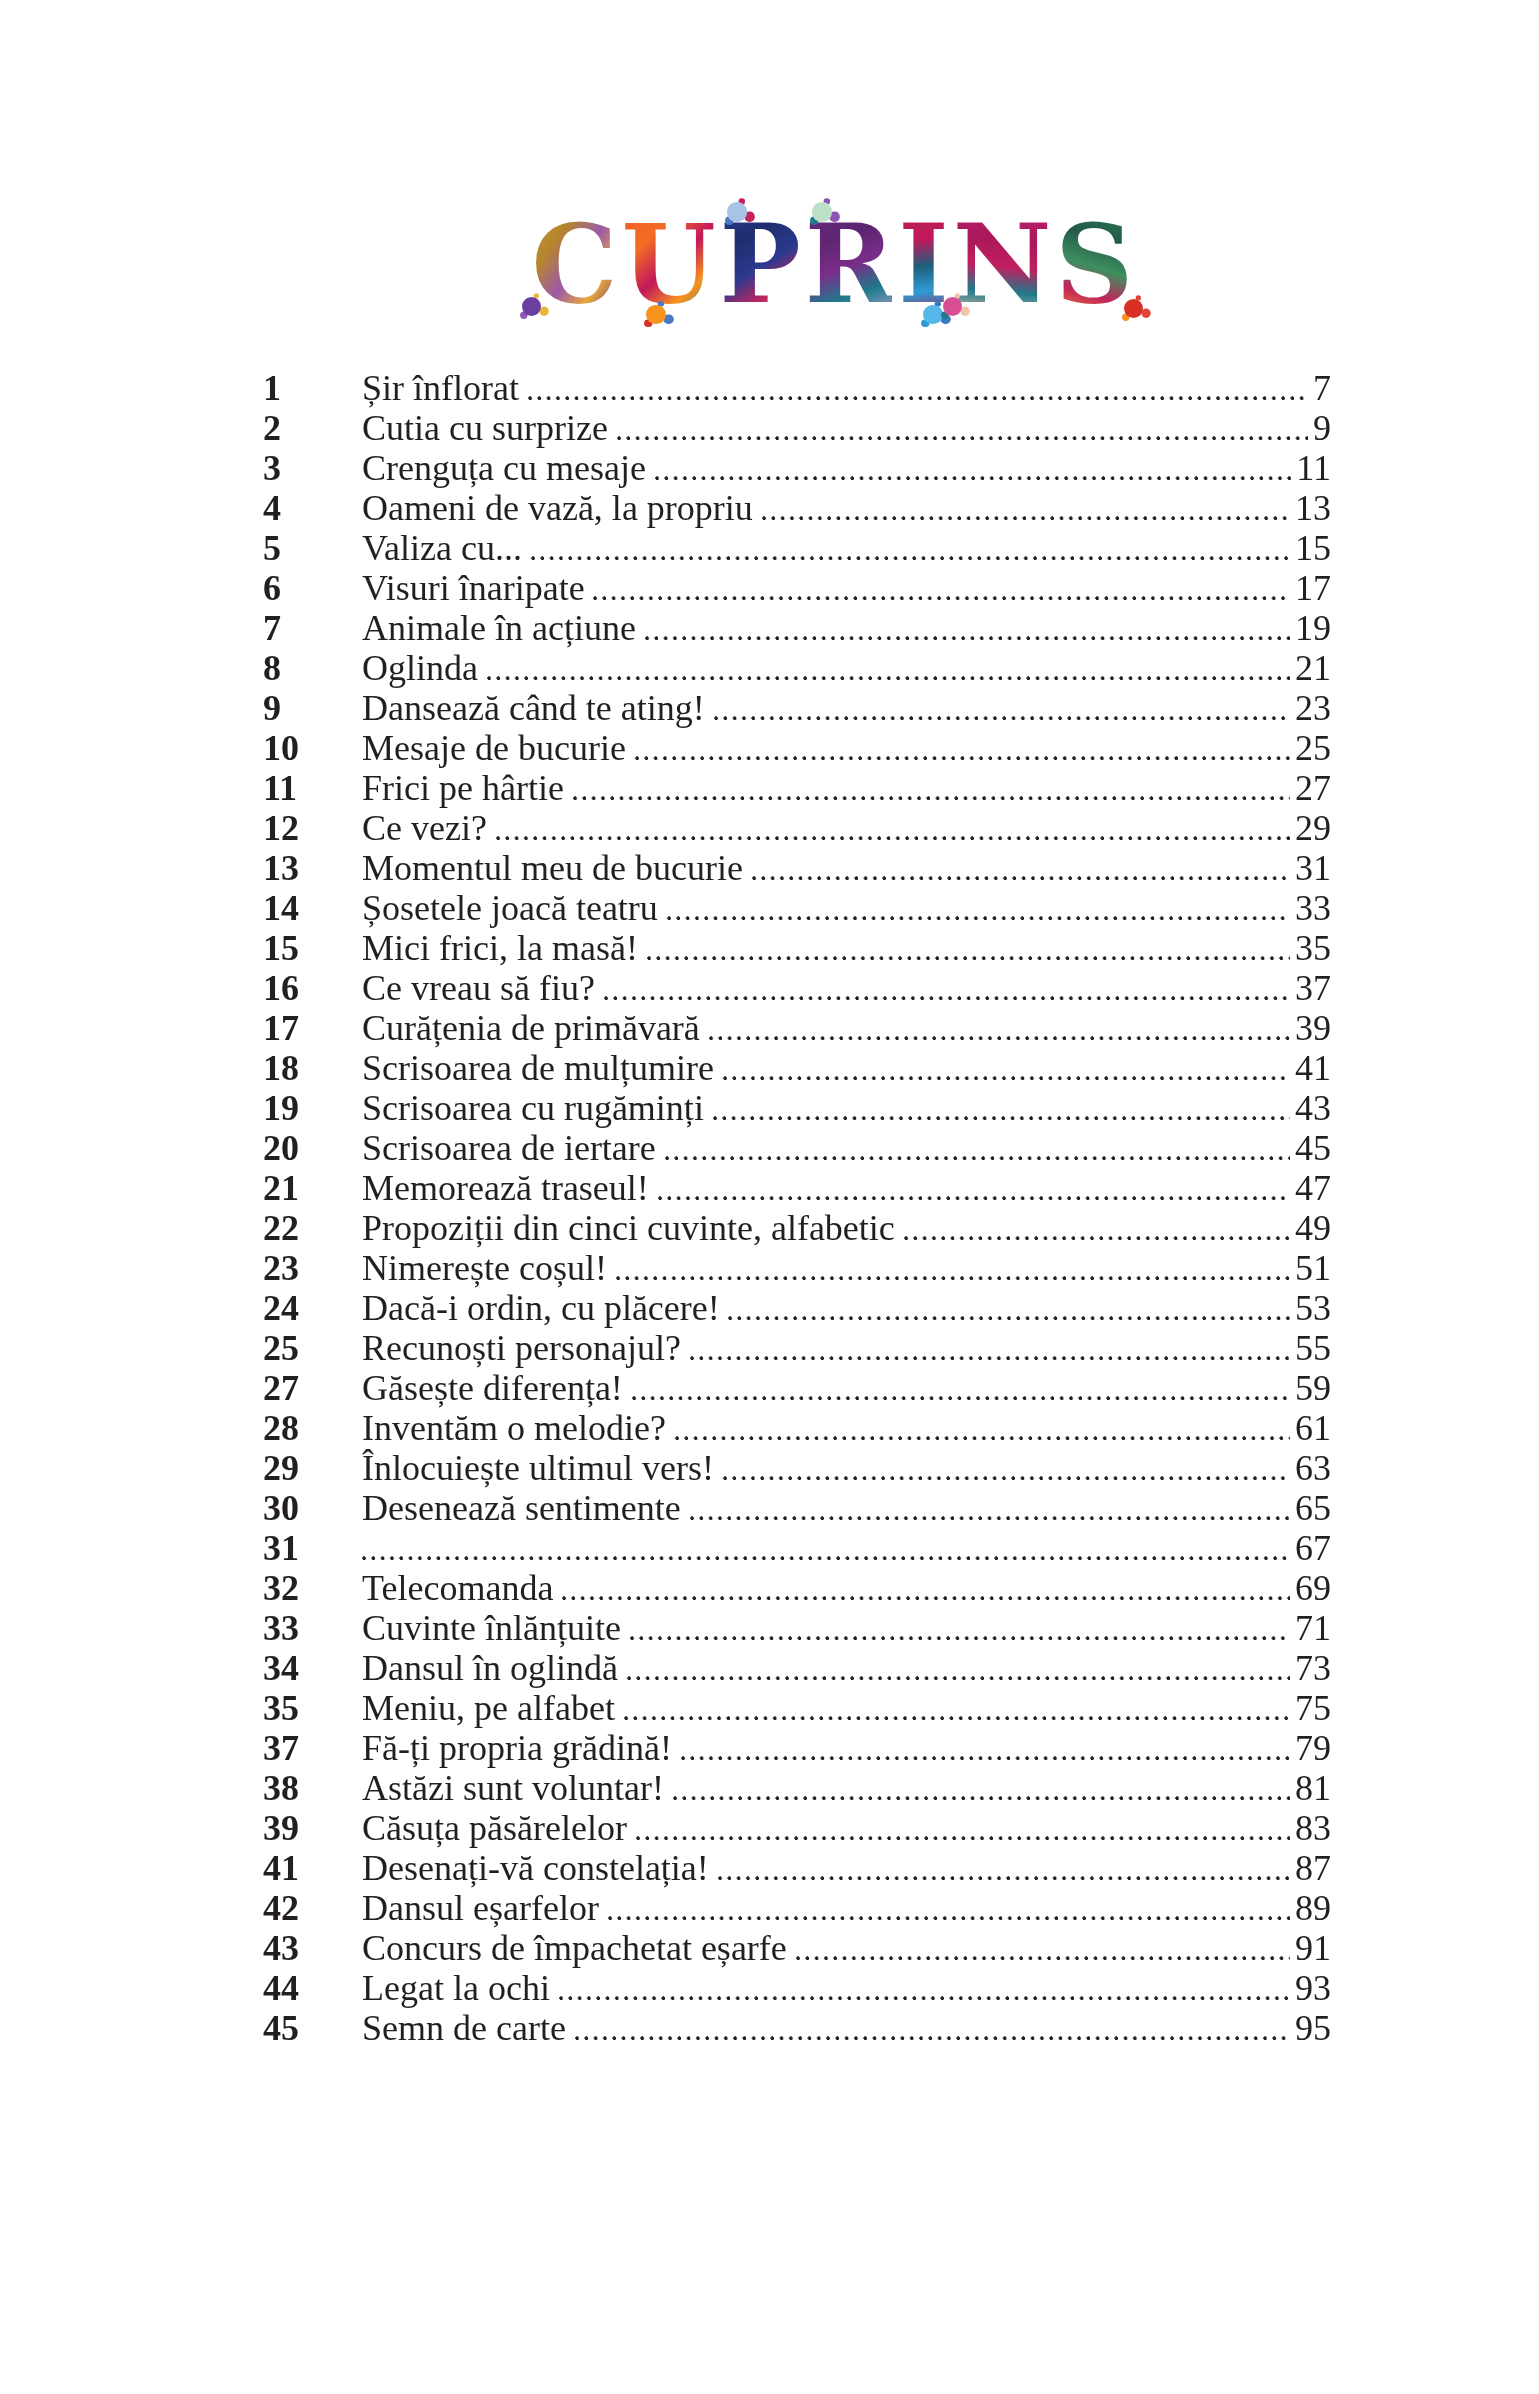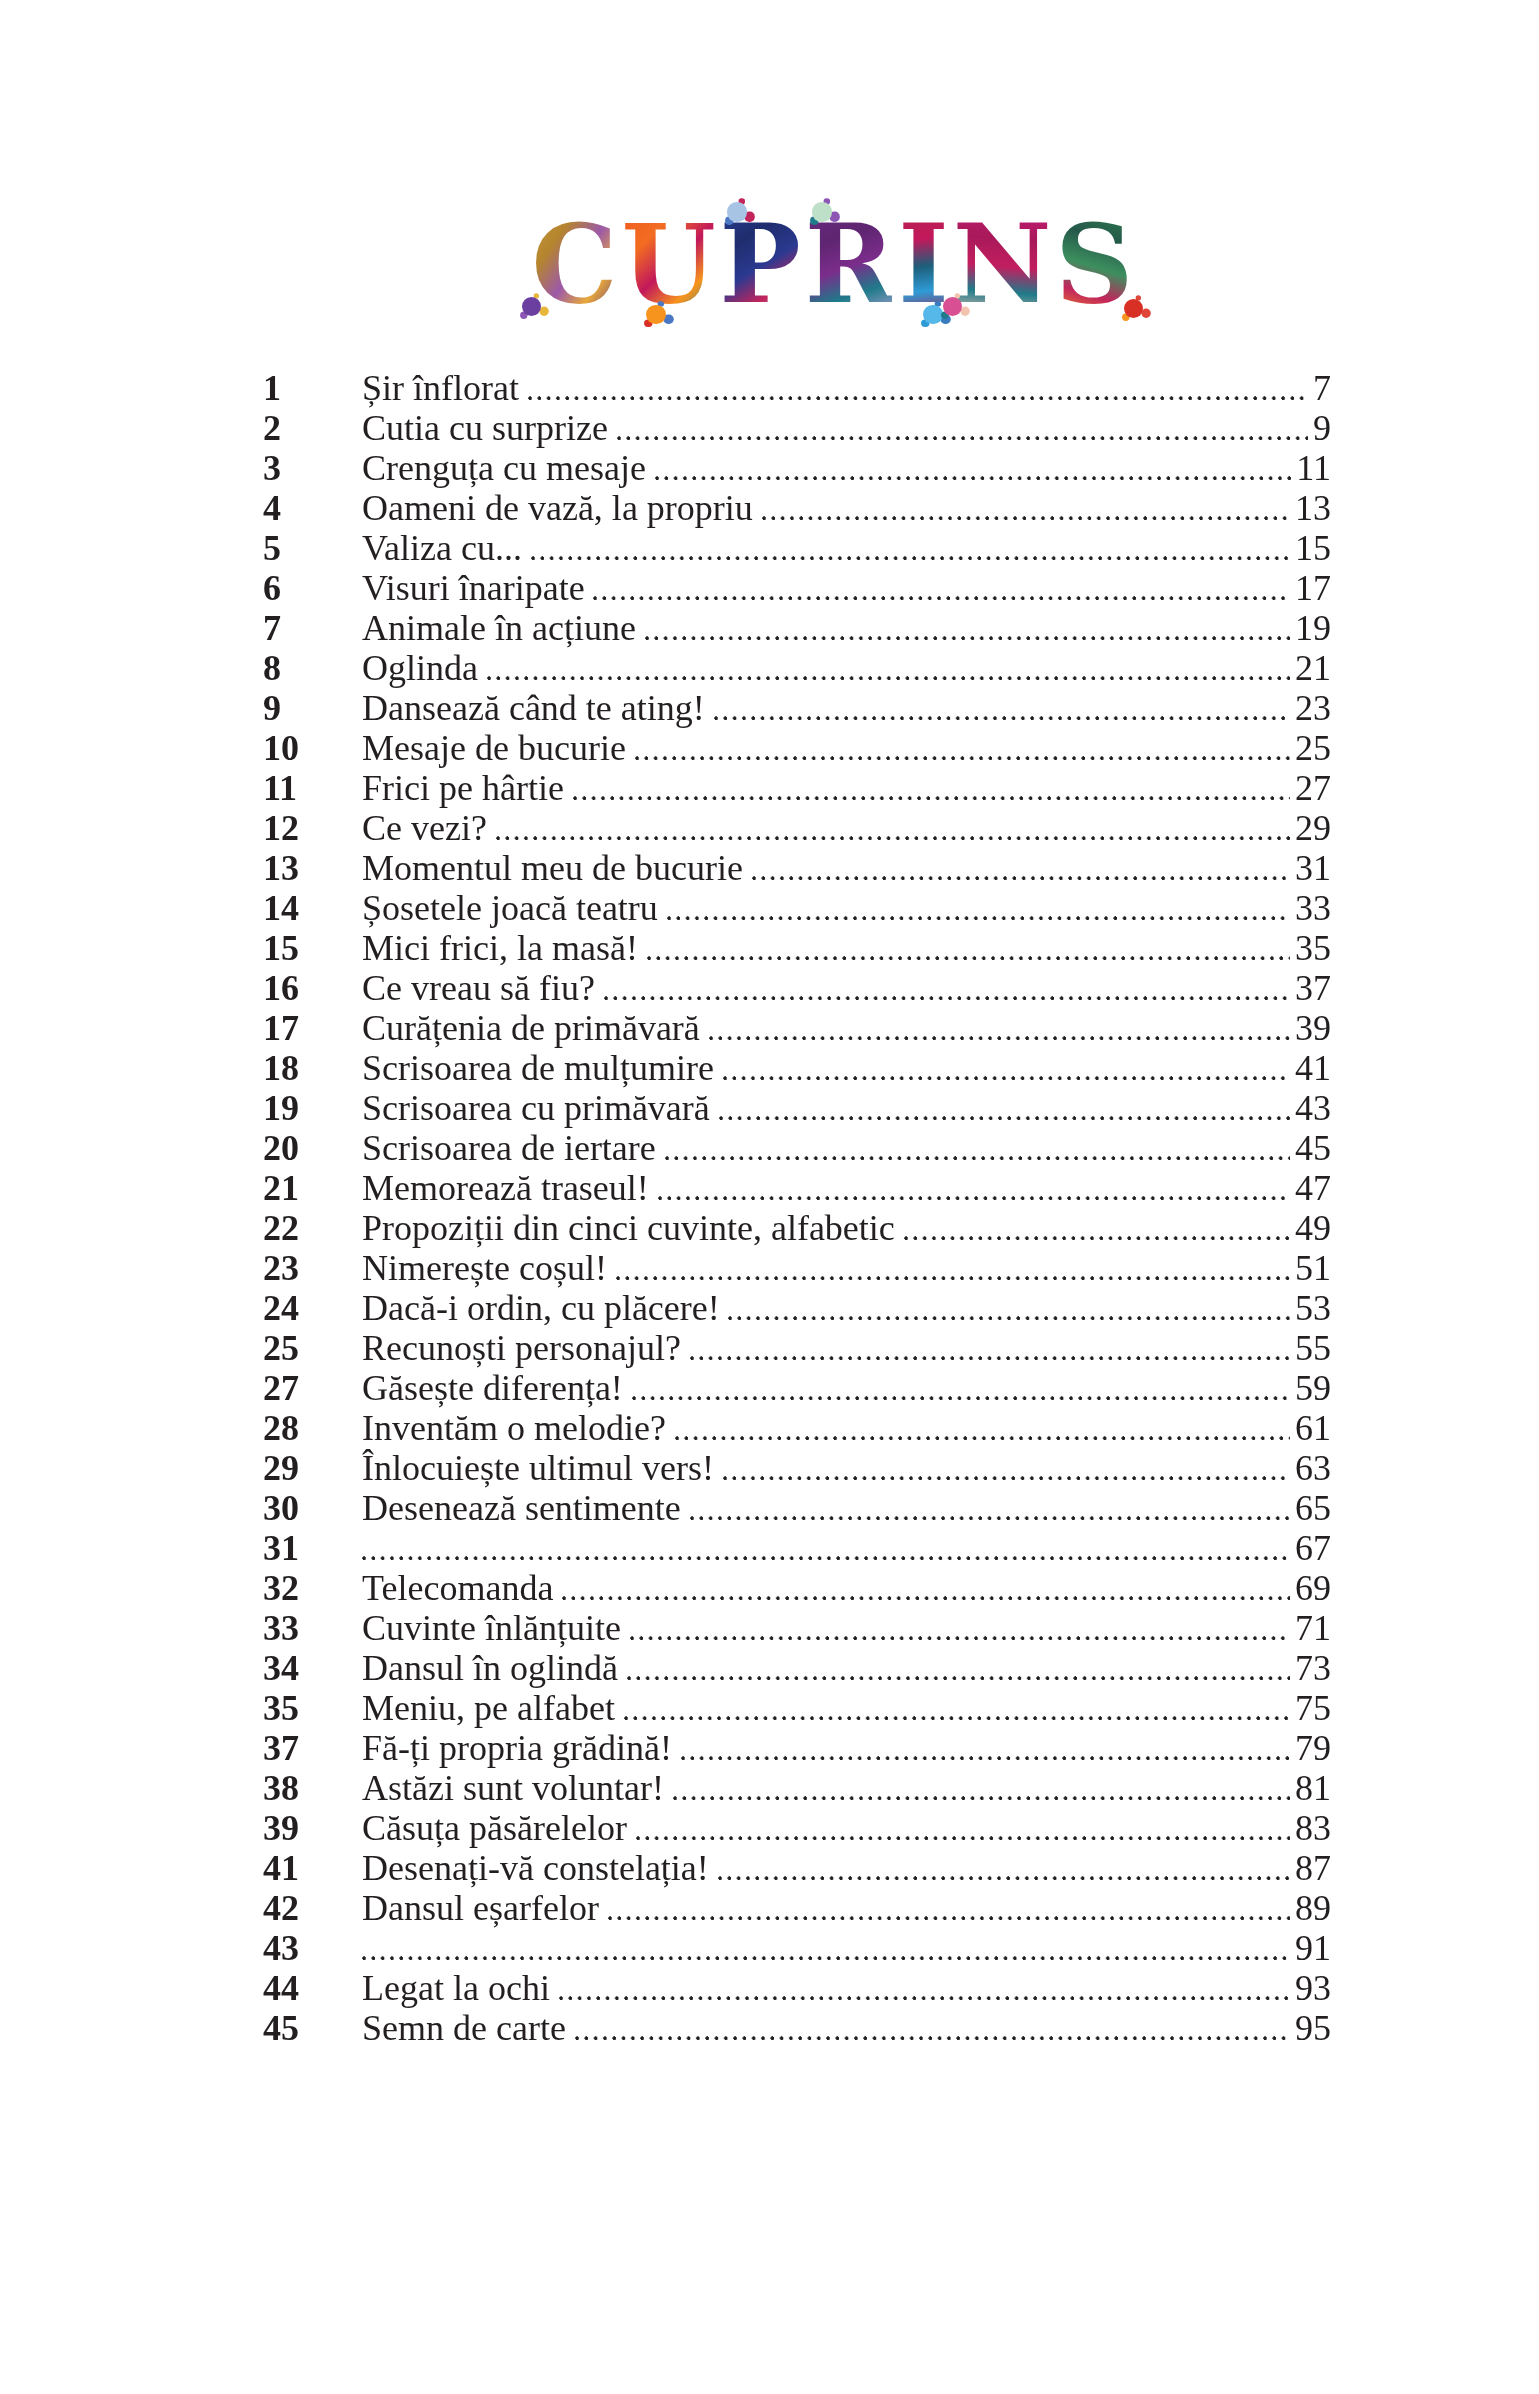--- a/index.html
+++ b/index.html
@@ -192,21 +192,21 @@
       <span class="entry-page">39</span>
     </div>
     <div class="toc-row">
       <span class="entry-num">18</span>
       <span class="entry-title">Scrisoarea de mulțumire</span>
       <span class="dot-leader"></span>
       <span class="entry-page">41</span>
     </div>
     <div class="toc-row">
       <span class="entry-num">19</span>
-      <span class="entry-title">Scrisoarea cu primăvară</span>
+      <span class="entry-title">Scrisoarea cu rugăminți</span>
       <span class="dot-leader"></span>
       <span class="entry-page">43</span>
     </div>
     <div class="toc-row">
       <span class="entry-num">20</span>
       <span class="entry-title">Scrisoarea de iertare</span>
       <span class="dot-leader"></span>
       <span class="entry-page">45</span>
     </div>
     <div class="toc-row">
@@ -317,20 +317,21 @@
       <span class="entry-page">87</span>
     </div>
     <div class="toc-row">
       <span class="entry-num">42</span>
       <span class="entry-title">Dansul eșarfelor</span>
       <span class="dot-leader"></span>
       <span class="entry-page">89</span>
     </div>
     <div class="toc-row">
       <span class="entry-num">43</span>
+      <span class="entry-title">Concurs de împachetat eșarfe</span>
       <span class="dot-leader"></span>
       <span class="entry-page">91</span>
     </div>
     <div class="toc-row">
       <span class="entry-num">44</span>
       <span class="entry-title">Legat la ochi</span>
       <span class="dot-leader"></span>
       <span class="entry-page">93</span>
     </div>
     <div class="toc-row">

